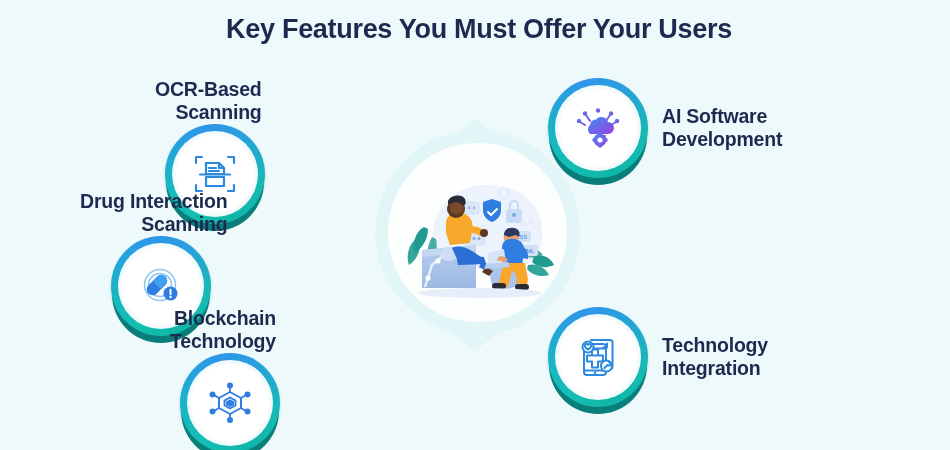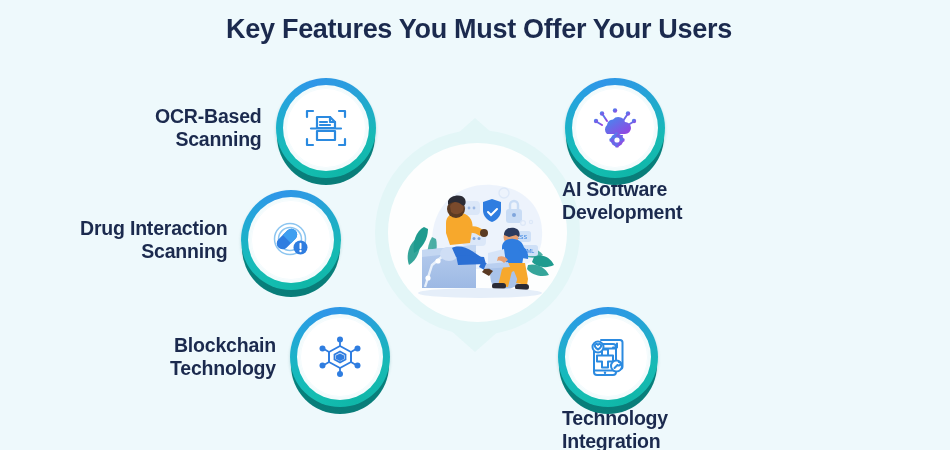--- a/index.html
+++ b/index.html
@@ -34,22 +34,22 @@
   }
   .halo-wedge{
     position:absolute;left:430px;top:118px;width:90px;height:40px;
     background:#e3f6f7;
     clip-path:polygon(0 100%,50% 0,100% 100%);
   }
   .halo-wedge.b{top:312px;transform:rotate(180deg);}
 
   
   .node{position:absolute;display:flex;align-items:center;}
-  .node.left{}
-  .node.right{flex-direction:column;}
+  .node.left{flex-direction:column;}
+  .node.right{flex-direction:row;}
 
   .label{
     color:#1b2a4e;
     font-size:19.5px;
     font-weight:bold;
     line-height:1.18;
     letter-spacing:-0.2px;
     white-space:pre-line;
   }
   .node.left .label{text-align:right;margin-right:14px;}

